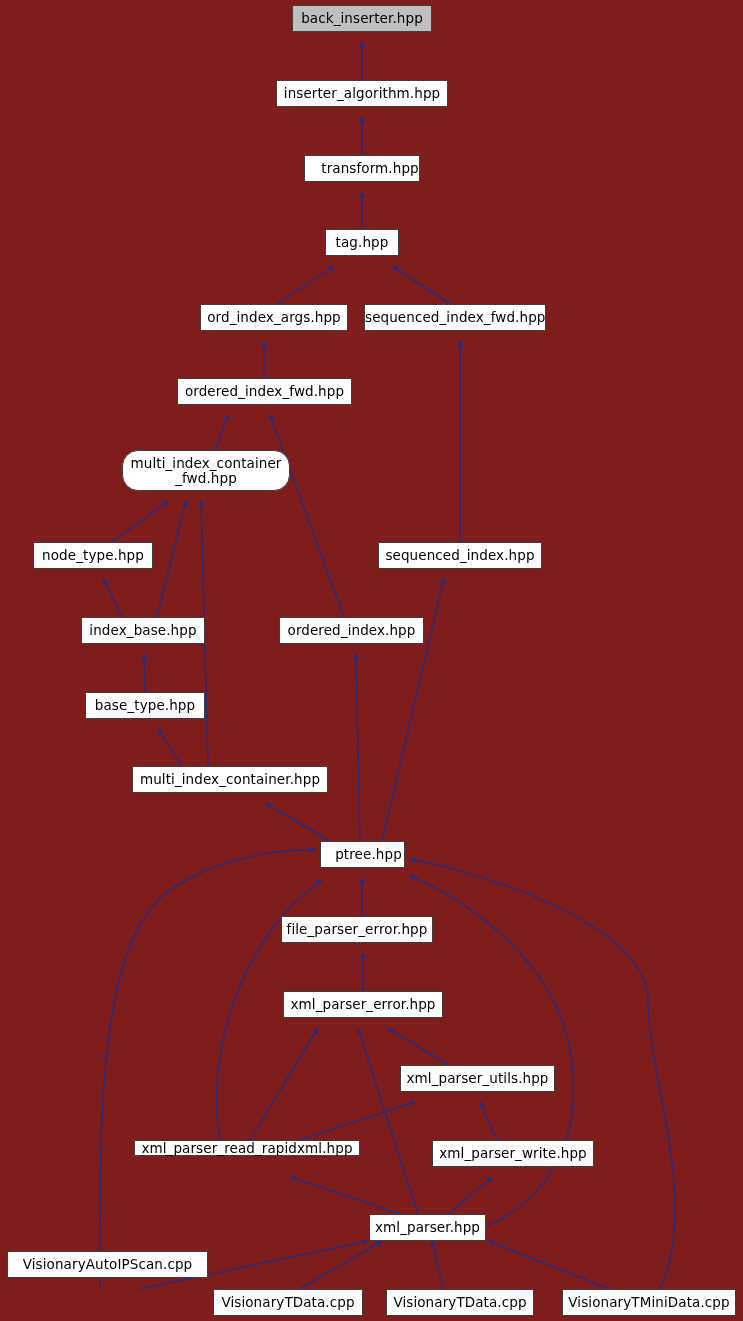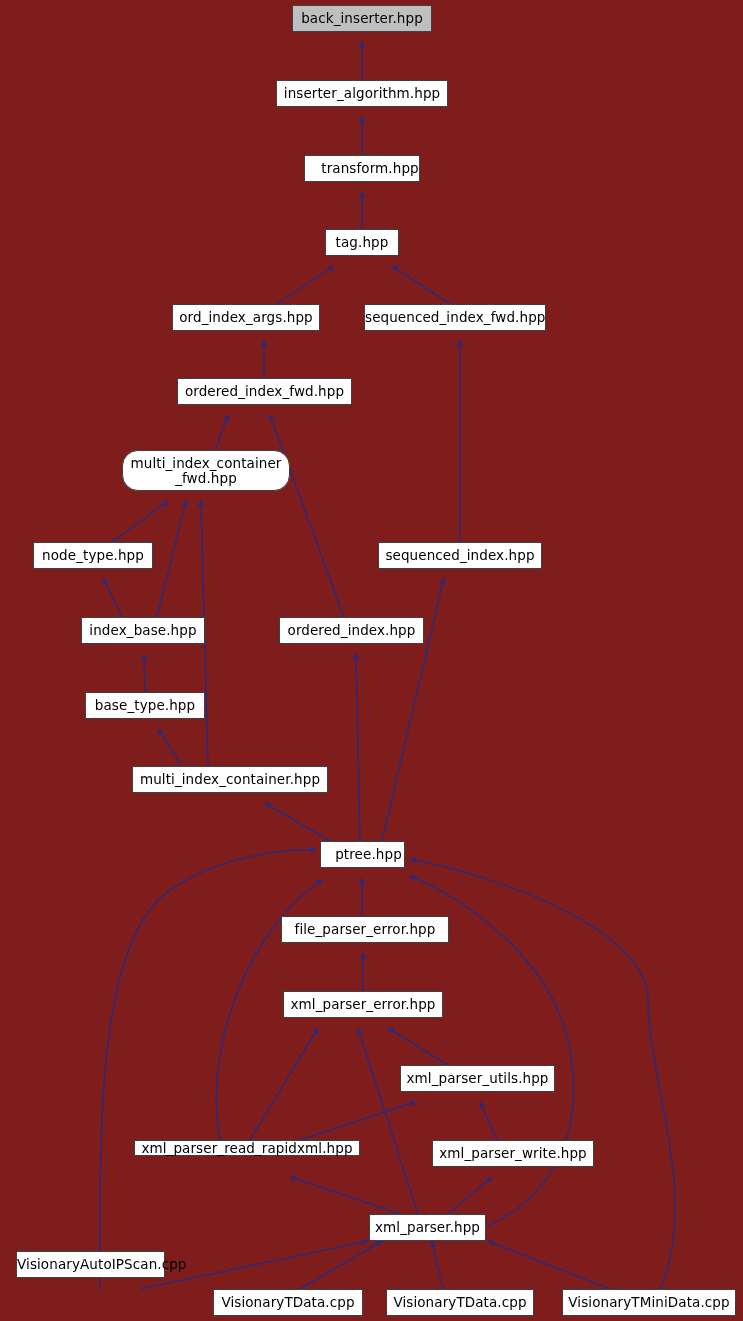--- a/index.html
+++ b/index.html
@@ -97,36 +97,36 @@
         <path d="M610,1289 L488,1241" fill="none" stroke="#2a2a7a" stroke-width="1.5" marker-end="url(#arrowhead)"></path>
         <path d="M100,1289 C100,1140 96,960 160,898 C210,856 288,848 316,850" fill="none" stroke="#2a2a7a" stroke-width="1.5" marker-end="url(#arrowhead)"></path>
         <path d="M660,1289 C700,1200 648,1080 648,1000 C648,930 500,876 410,859" fill="none" stroke="#2a2a7a" stroke-width="1.5" marker-end="url(#arrowhead)"></path>
       </g>
   </svg>
   <div id="nodes-group">
       <div class="node highlight" style="left: 292px; top: 5px; width: 140px; height: 27px;"><span class="label">back_inserter.hpp</span></div>
       <div class="node" style="left: 276px; top: 80px; width: 172px; height: 27px;"><span class="label">inserter_algorithm.hpp</span></div>
       <div class="node" style="left: 304px; top: 155px; width: 116px; height: 27px; padding-left: 16px;"><span class="label">transform.hpp</span></div>
       <div class="node" style="left: 325px; top: 229px; width: 74px; height: 27px;"><span class="label">tag.hpp</span></div>
-      <div class="node" style="left: 172px; top: 304px; width: 148px; height: 27px;"><span class="label">ord_index_args.hpp</span></div>
+      <div class="node" style="left: 200px; top: 304px; width: 148px; height: 27px;"><span class="label">ord_index_args.hpp</span></div>
       <div class="node" style="left: 364px; top: 304px; width: 182px; height: 27px;"><span class="label">sequenced_index_fwd.hpp</span></div>
       <div class="node" style="left: 177px; top: 378px; width: 175px; height: 27px;"><span class="label">ordered_index_fwd.hpp</span></div>
       <div class="node" style="left: 122px; top: 450px; width: 168px; height: 41px; border-radius: 16px;"><span class="label">multi_index_container
 _fwd.hpp</span></div>
       <div class="node" style="left: 33px; top: 542px; width: 120px; height: 27px;"><span class="label">node_type.hpp</span></div>
       <div class="node" style="left: 378px; top: 542px; width: 164px; height: 27px;"><span class="label">sequenced_index.hpp</span></div>
       <div class="node" style="left: 81px; top: 617px; width: 124px; height: 27px;"><span class="label">index_base.hpp</span></div>
       <div class="node" style="left: 279px; top: 617px; width: 145px; height: 27px;"><span class="label">ordered_index.hpp</span></div>
       <div class="node" style="left: 85px; top: 692px; width: 120px; height: 27px;"><span class="label">base_type.hpp</span></div>
       <div class="node" style="left: 132px; top: 766px; width: 196px; height: 27px;"><span class="label">multi_index_container.hpp</span></div>
       <div class="node" style="left: 320px; top: 841px; width: 85px; height: 27px; padding-left: 12px;"><span class="label">ptree.hpp</span></div>
-      <div class="node" style="left: 281px; top: 916px; width: 168px; height: 27px;"><span class="label">file_parser_error.hpp</span></div>
+      <div class="node" style="left: 281px; top: 916px; width: 152px; height: 27px;"><span class="label">file_parser_error.hpp</span></div>
       <div class="node" style="left: 283px; top: 991px; width: 160px; height: 27px;"><span class="label">xml_parser_error.hpp</span></div>
       <div class="node" style="left: 400px; top: 1065px; width: 155px; height: 27px;"><span class="label">xml_parser_utils.hpp</span></div>
       <div class="node" style="left: 134px; top: 1140px; width: 226px; height: 16px;"><span class="label">xml_parser_read_rapidxml.hpp</span></div>
       <div class="node" style="left: 432px; top: 1140px; width: 162px; height: 27px;"><span class="label">xml_parser_write.hpp</span></div>
       <div class="node" style="left: 369px; top: 1214px; width: 117px; height: 27px;"><span class="label">xml_parser.hpp</span></div>
-      <div class="node" style="left: 7px; top: 1251px; width: 149px; height: 27px; margin-left: 9px;"><span class="label">VisionaryAutoIPScan.cpp</span></div>
+      <div class="node" style="left: 7px; top: 1251px; width: 201px; height: 27px;"><span class="label">VisionaryAutoIPScan.cpp</span></div>
       <div class="node" style="left: 213px; top: 1289px; width: 150px; height: 27px;"><span class="label">VisionaryTData.cpp</span></div>
       <div class="node" style="left: 386px; top: 1289px; width: 148px; height: 27px;"><span class="label">VisionaryTData.cpp</span></div>
       <div class="node" style="left: 562px; top: 1289px; width: 174px; height: 27px;"><span class="label">VisionaryTMiniData.cpp</span></div>
     </div>
 </div>
 
 </body></html>

